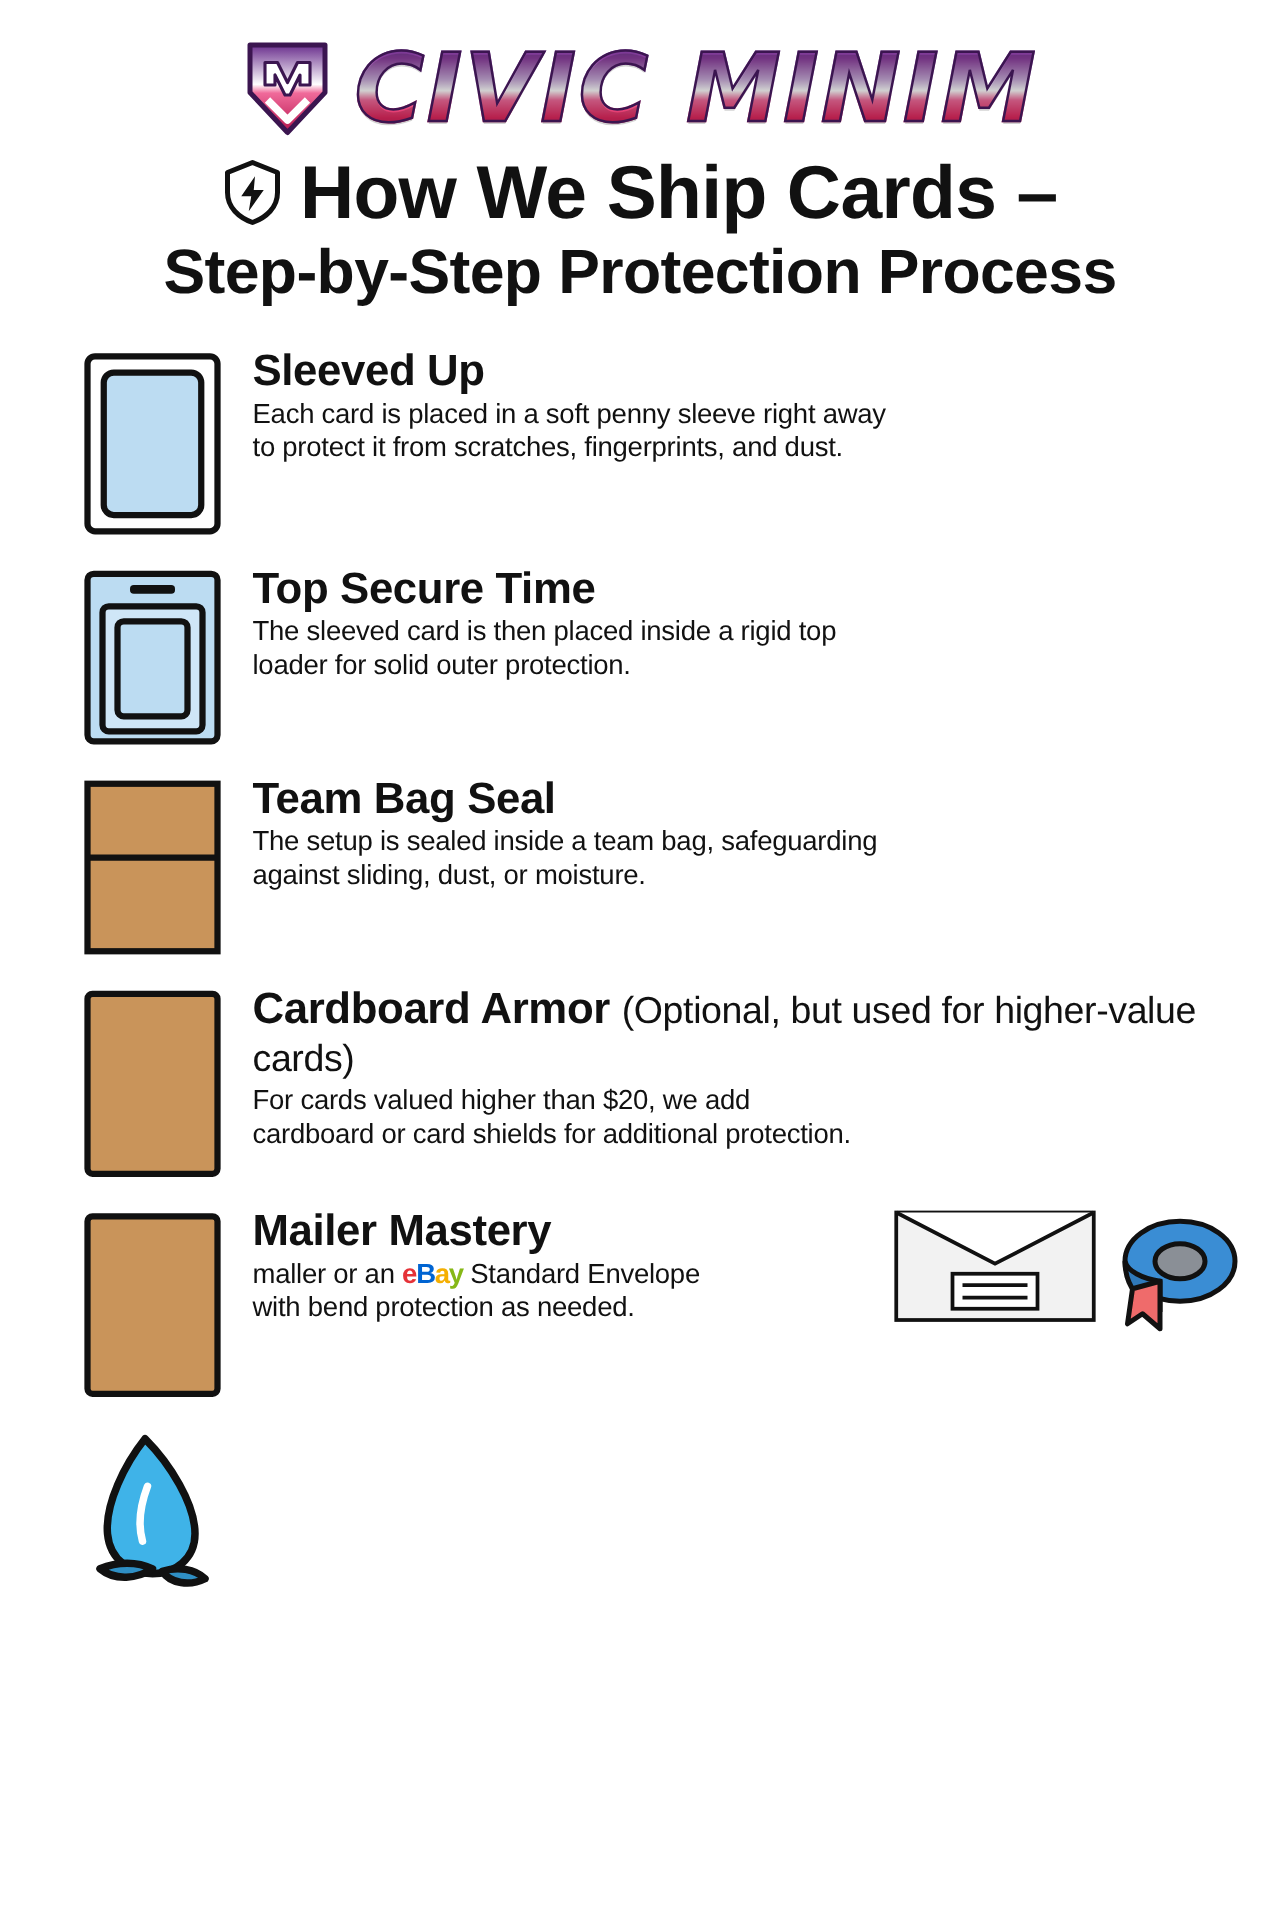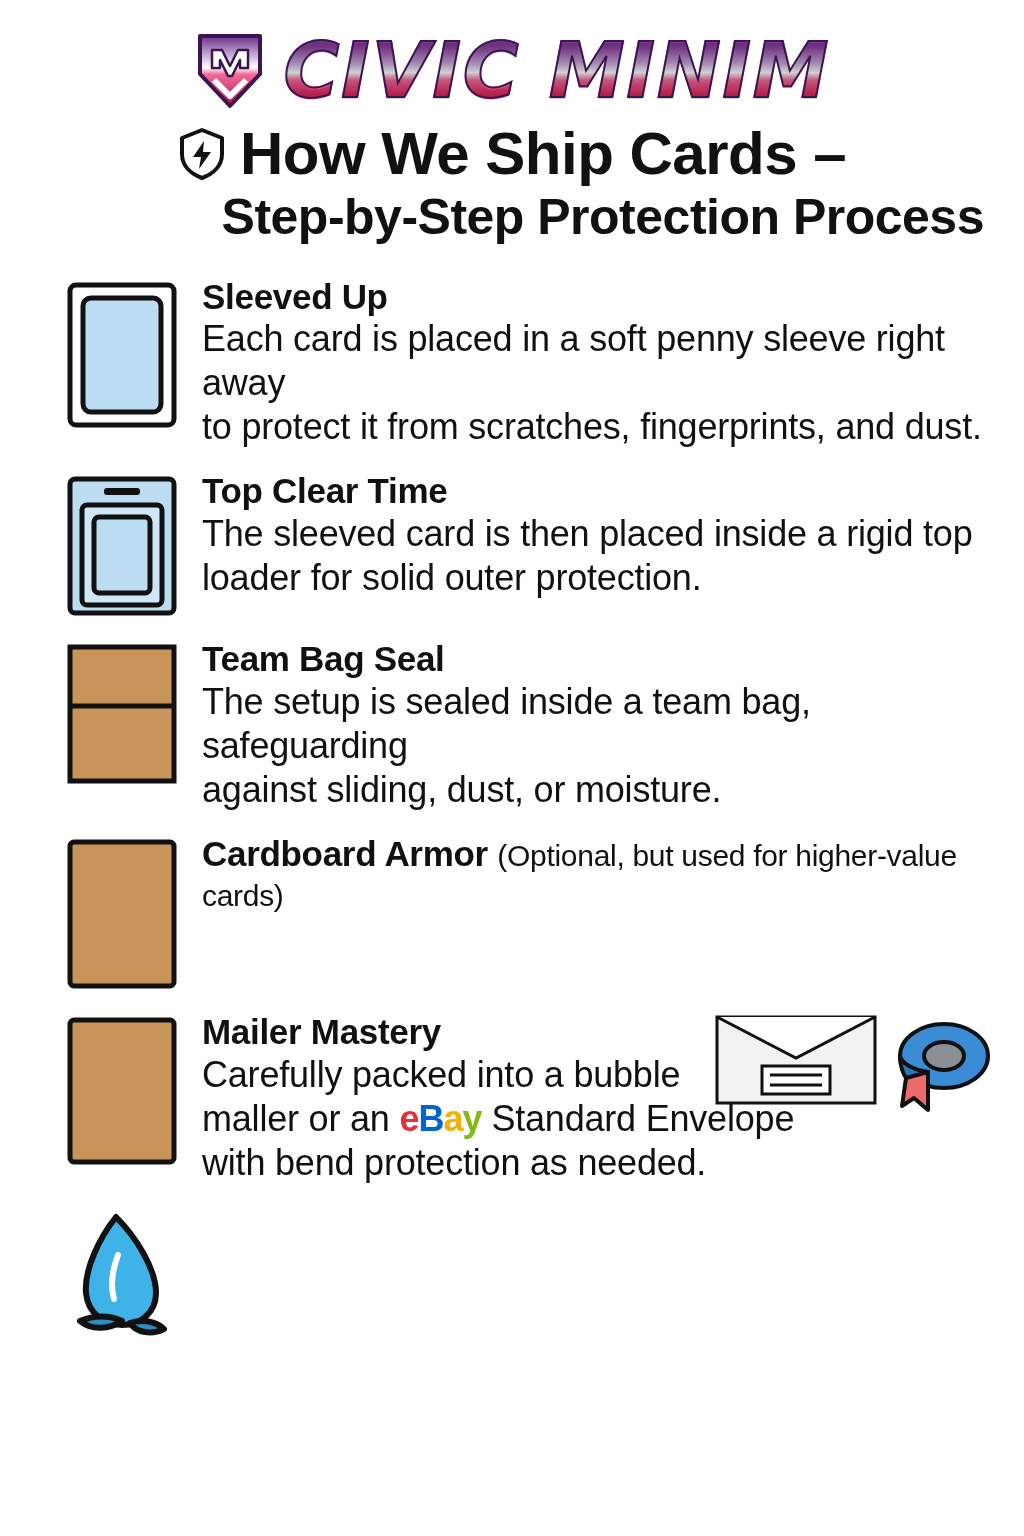--- a/index.html
+++ b/index.html
@@ -76,21 +76,20 @@
     font-weight: bold;
     line-height: 1.05;
     letter-spacing: -0.5px;
   }
   .title-line2 {
     font-size: 50px;
     font-weight: bold;
     line-height: 1.15;
     letter-spacing: -0.5px;
     margin-top: 4px;
-    text-align: right;
   }
   .shield-icon {
     width: 48px;
     height: 54px;
     flex: 0 0 auto;
     display: inline-block;
   }
 
   
   .steps {
@@ -121,21 +120,21 @@
     font-size: 35px;
     font-weight: bold;
     line-height: 1.12;
     letter-spacing: -0.3px;
   }
   .step-head .sub {
     font-weight: normal;
     font-size: 30px;
   }
   .step-body {
-    font-size: 36px;
+    font-size: 22px;
     line-height: 1.23;
     letter-spacing: -0.2px;
     margin-top: 1px;
   }
   .step-body .line { display: block; }
 
   
   .ebay { font-weight: bold; letter-spacing: -1px; }
   .ebay .e { color: #e53238; }
   .ebay .b { color: #0064d2; }
@@ -213,21 +212,21 @@
     <div class="step">
       <div class="step-art">
         <svg class="art-svg" width="112" height="142" viewBox="0 0 112 142" xmlns="http://www.w3.org/2000/svg">
           <rect x="4" y="4" width="104" height="134" rx="5" fill="#bcdcf2" stroke="#111111" stroke-width="5"></rect>
           <rect x="38" y="13" width="36" height="7" rx="3" fill="#111111"></rect>
           <rect x="16" y="30" width="80" height="100" rx="5" fill="#cfe6f7" stroke="#111111" stroke-width="5"></rect>
           <rect x="28" y="42" width="56" height="76" rx="5" fill="#bcdcf2" stroke="#111111" stroke-width="5"></rect>
         </svg>
       </div>
       <div class="step-text">
-        <div class="step-head">Top Clear Time</div>
+        <div class="step-head">Top Secure Time</div>
         <div class="step-body">
           <span class="line">The sleeved card is then placed inside a rigid top</span>
           <span class="line">loader for solid outer protection.</span>
         </div>
       </div>
     </div>
 
     <div class="step">
       <div class="step-art">
         <svg class="art-svg" width="112" height="142" viewBox="0 0 112 142" xmlns="http://www.w3.org/2000/svg">
@@ -247,20 +246,24 @@
     <div class="step">
       <div class="step-art">
         <svg class="art-svg" width="112" height="152" viewBox="0 0 112 152" xmlns="http://www.w3.org/2000/svg">
           <rect x="4" y="4" width="104" height="144" rx="4" fill="#c9945a" stroke="#111111" stroke-width="5"></rect>
         </svg>
       </div>
       <div class="step-text">
         <div class="step-head">
           <span>Cardboard Armor</span>
           <span class="sub">(Optional, but used for higher-value cards)</span>
+        </div>
+        <div class="step-body">
+          <span class="line">For cards valued higher than $20, we add</span>
+          <span class="line">cardboard or card shields for additional protection.</span>
         </div>
       </div>
     </div>
 
     <div class="step">
       <div class="step-art">
         <svg class="art-svg" width="112" height="150" viewBox="0 0 112 150" xmlns="http://www.w3.org/2000/svg">
           <rect x="4" y="4" width="104" height="142" rx="4" fill="#c9945a" stroke="#111111" stroke-width="5"></rect>
         </svg>
       </div>
@@ -279,21 +282,20 @@
             <svg class="art-svg" width="108" height="104" viewBox="0 0 108 104" xmlns="http://www.w3.org/2000/svg">
               <ellipse cx="56" cy="42" rx="44" ry="32" fill="#3a8dd4" stroke="#111111" stroke-width="4"></ellipse>
               <ellipse cx="56" cy="42" rx="20" ry="14" fill="#8a8f96" stroke="#111111" stroke-width="4"></ellipse>
               <path d="M12 42 C12 62 24 76 40 80 L40 58 C26 56 14 50 12 42 Z" fill="#2f79ba" stroke="#111111" stroke-width="4"></path>
               <path d="M18 64 L40 58 L40 96 L26 84 L14 92 Z" fill="#ef6b6b" stroke="#111111" stroke-width="4" stroke-linejoin="round"></path>
             </svg>
           </span>
         </div>
         <div class="step-head">Mailer Mastery</div>
         <div class="step-body">
-          <span class="line">Carefully packed into a bubble</span>
           <span class="line">
             <span>maller or an </span><span class="ebay"><span class="e">e</span><span class="b">B</span><span class="a">a</span><span class="y">y</span></span><span> Standard Envelope</span>
           </span>
           <span class="line">with bend protection as needed.</span>
         </div>
       </div>
     </div>
 
     <div class="step">
       <div class="step-art">

